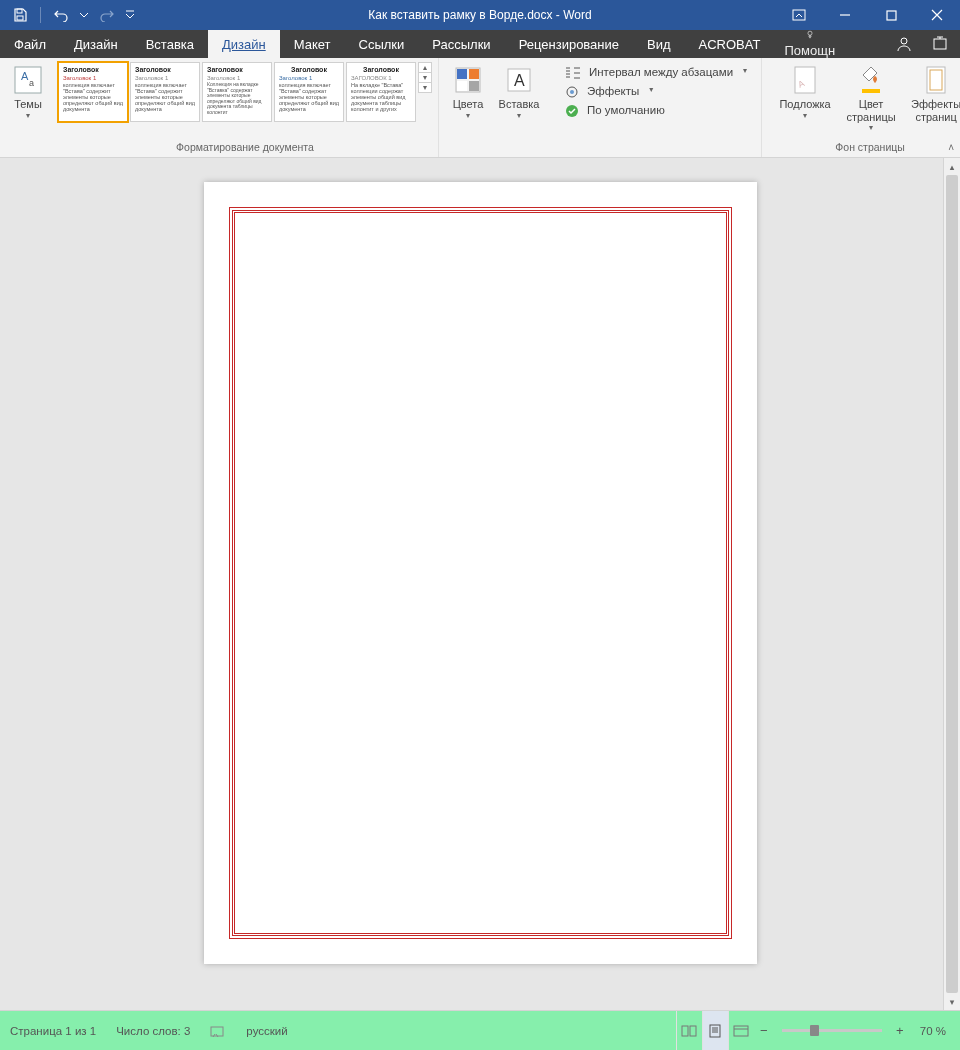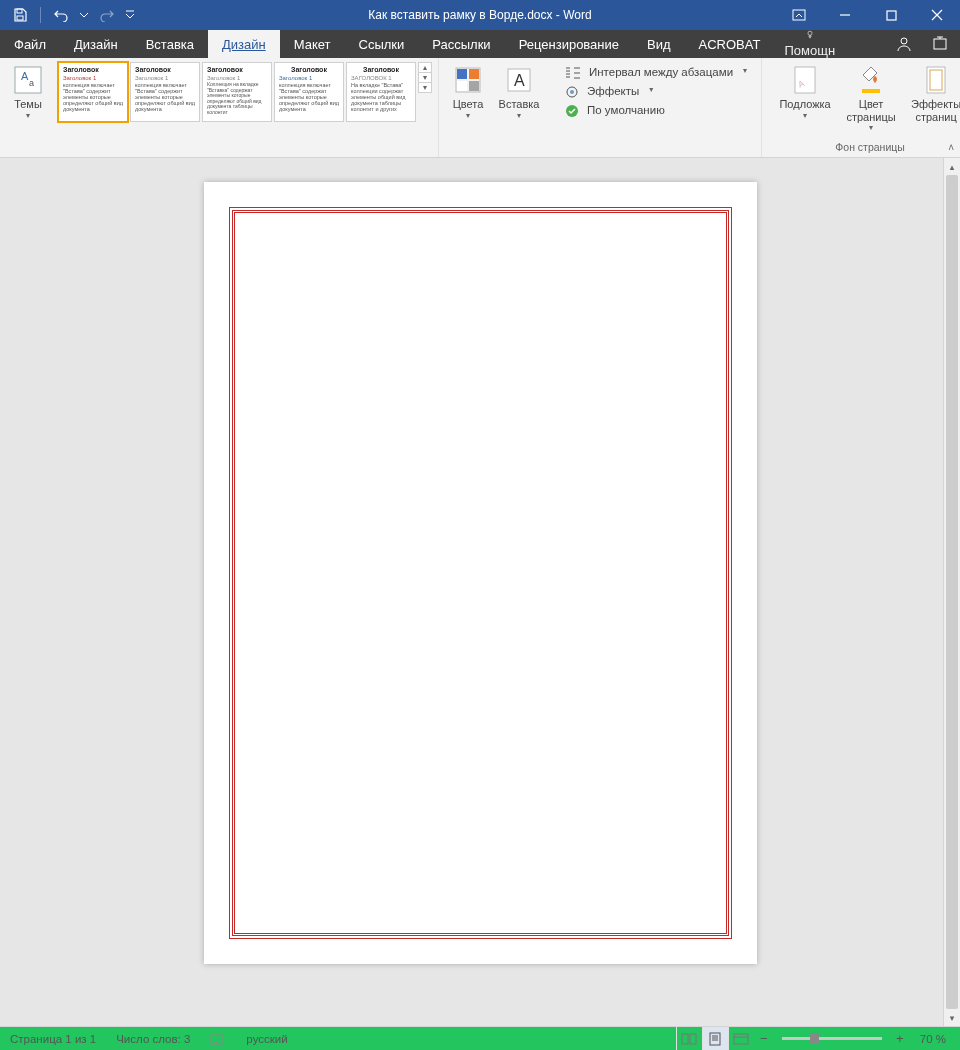--- a/index.html
+++ b/index.html
@@ -51,21 +51,21 @@
 .page-border-outer { position: absolute; left: 25px; right: 25px; top: 25px; bottom: 25px; border: 1.5px solid #c62828; }
 .page-border-mid   { position: absolute; left: 28px; right: 28px; top: 28px; bottom: 28px; border: 1px solid #c62828; }
 .page-border-inner { position: absolute; left: 30px; right: 30px; top: 30px; bottom: 30px; border: 1px solid #c62828; }
 
 .vscroll { position: absolute; right: 0; top: 0; bottom: 0; width: 17px; background: #f0f0f0; border-left: 1px solid #d4d4d4; display: flex; flex-direction: column; }
 .sb-btn { height: 17px; display: flex; align-items: center; justify-content: center; font-size: 9px; color: #666; cursor: pointer; }
 .sb-track { flex: 1; position: relative; }
 .sb-thumb { position: absolute; left: 2px; right: 2px; top: 0; height: 100%; background: #cdcdcd; border-radius: 2px; }
 
 
-.statusbar { height: 24px; background: #22c55e; border-top: 1px solid #d4d4d4; display: flex; font-size: 11.5px; color: #555; }
+.statusbar { height: 40px; background: #86efac; border-top: 1px solid #d4d4d4; display: flex; font-size: 11.5px; color: #555; }
 .sb-item { padding: 0 10px; height: 100%; display: flex; align-items: center; gap: 5px; cursor: pointer; }
 .sb-right { margin-left: auto; display: flex; align-items: center; height: 100%; }
 .view-btn { width: 26px; height: 100%; display: flex; align-items: center; justify-content: center; border-left: 1px solid #e1e1e1; cursor: pointer; }
 .view-btn.active { background: #dde5f0; }
 .zoom-slider { width: 100px; height: 3px; background: #c8c8c8; position: relative; margin: 0 8px; }
 .zoom-dot { position: absolute; top: -4px; width: 9px; height: 11px; background: #888; border-radius: 1px; left: 28%; cursor: pointer; }
 .zoom-btn { width: 20px; text-align: center; cursor: pointer; font-size: 13px; color: #555; }
 
 svg { display: block; }
 </style>
@@ -203,20 +203,21 @@
           <div class="tt-sub">ЗАГОЛОВОК 1</div>
           <div>На вкладке "Встава" коллекции содержат элементы общий вид документа таблицы колонтит и других</div>
         </div>
         <div class="gallery-controls">
           <div class="gal-btn">▴</div>
           <div class="gal-btn">▾</div>
           <div class="gal-btn">▾</div>
         </div>
       </div>
     </div>
+    <div class="group-label">Форматирование документа</div>
   </div>
 
   <div class="ribbon-group" style="border-right:none;">
     <div class="group-body">
       <div class="big-btn" style="width:46px;">
         <div class="icon-box">
           <svg width="26" height="26" viewBox="0 0 26 26">
               <rect x="2" y="2" width="10" height="10" fill="#4472c4"></rect>
               <rect x="14" y="2" width="10" height="10" fill="#ed7d31"></rect>
               <rect x="2" y="14" width="10" height="10" fill="#ffffff"></rect>

